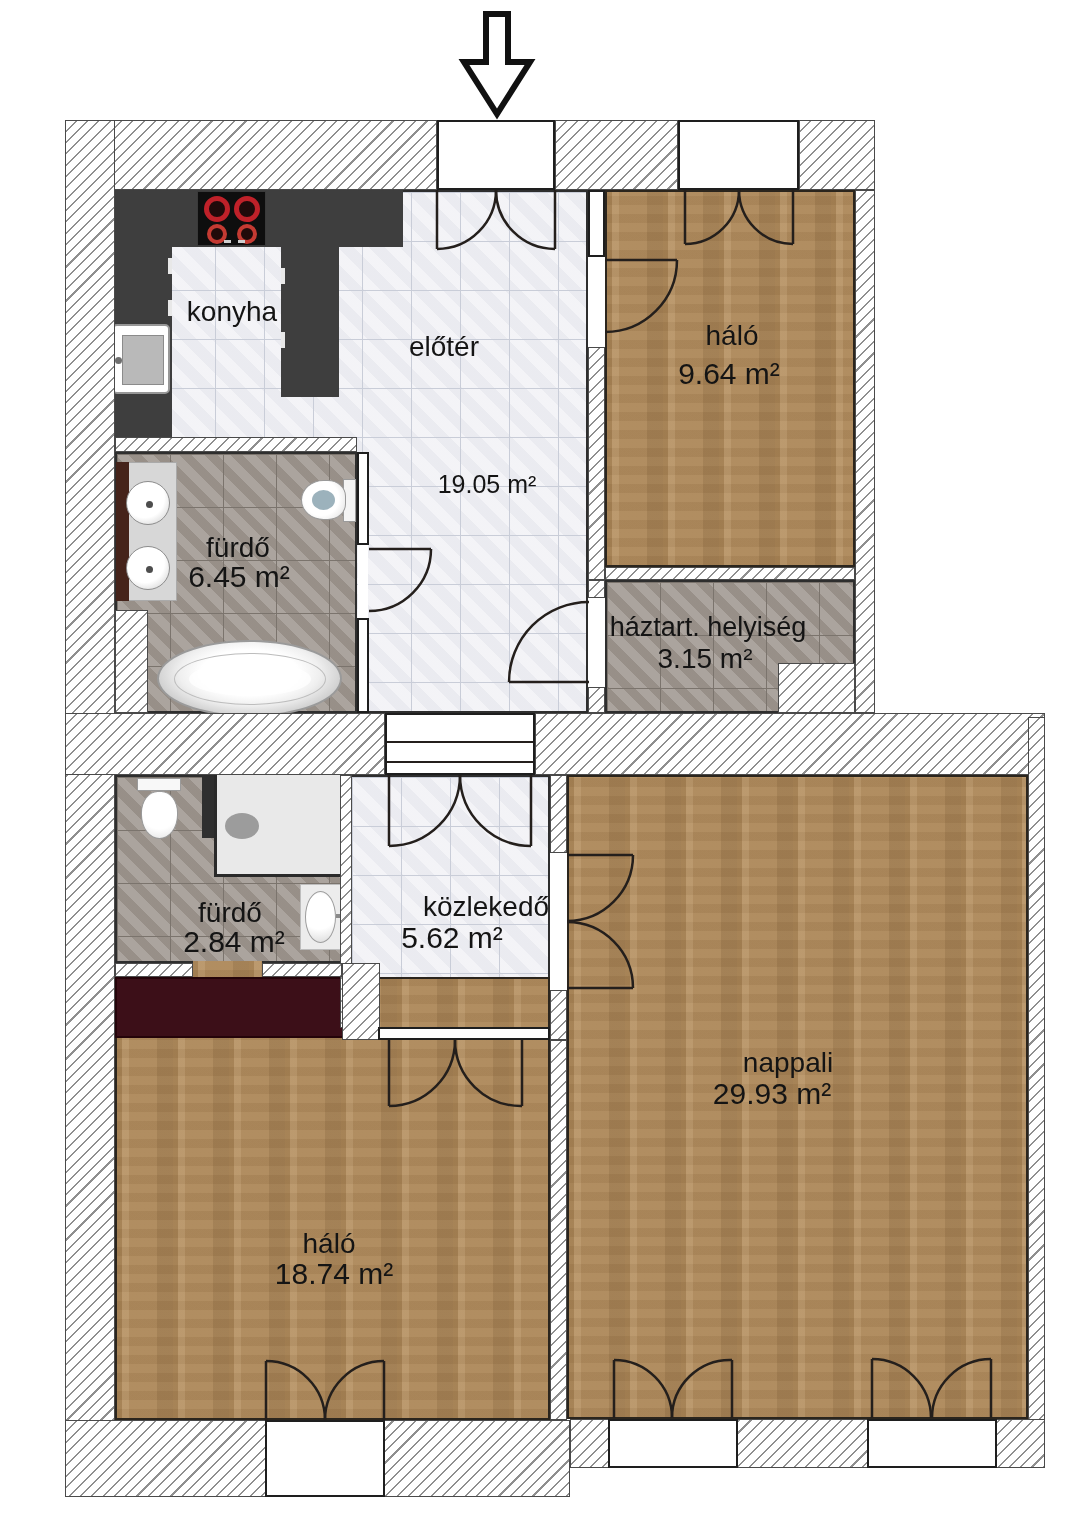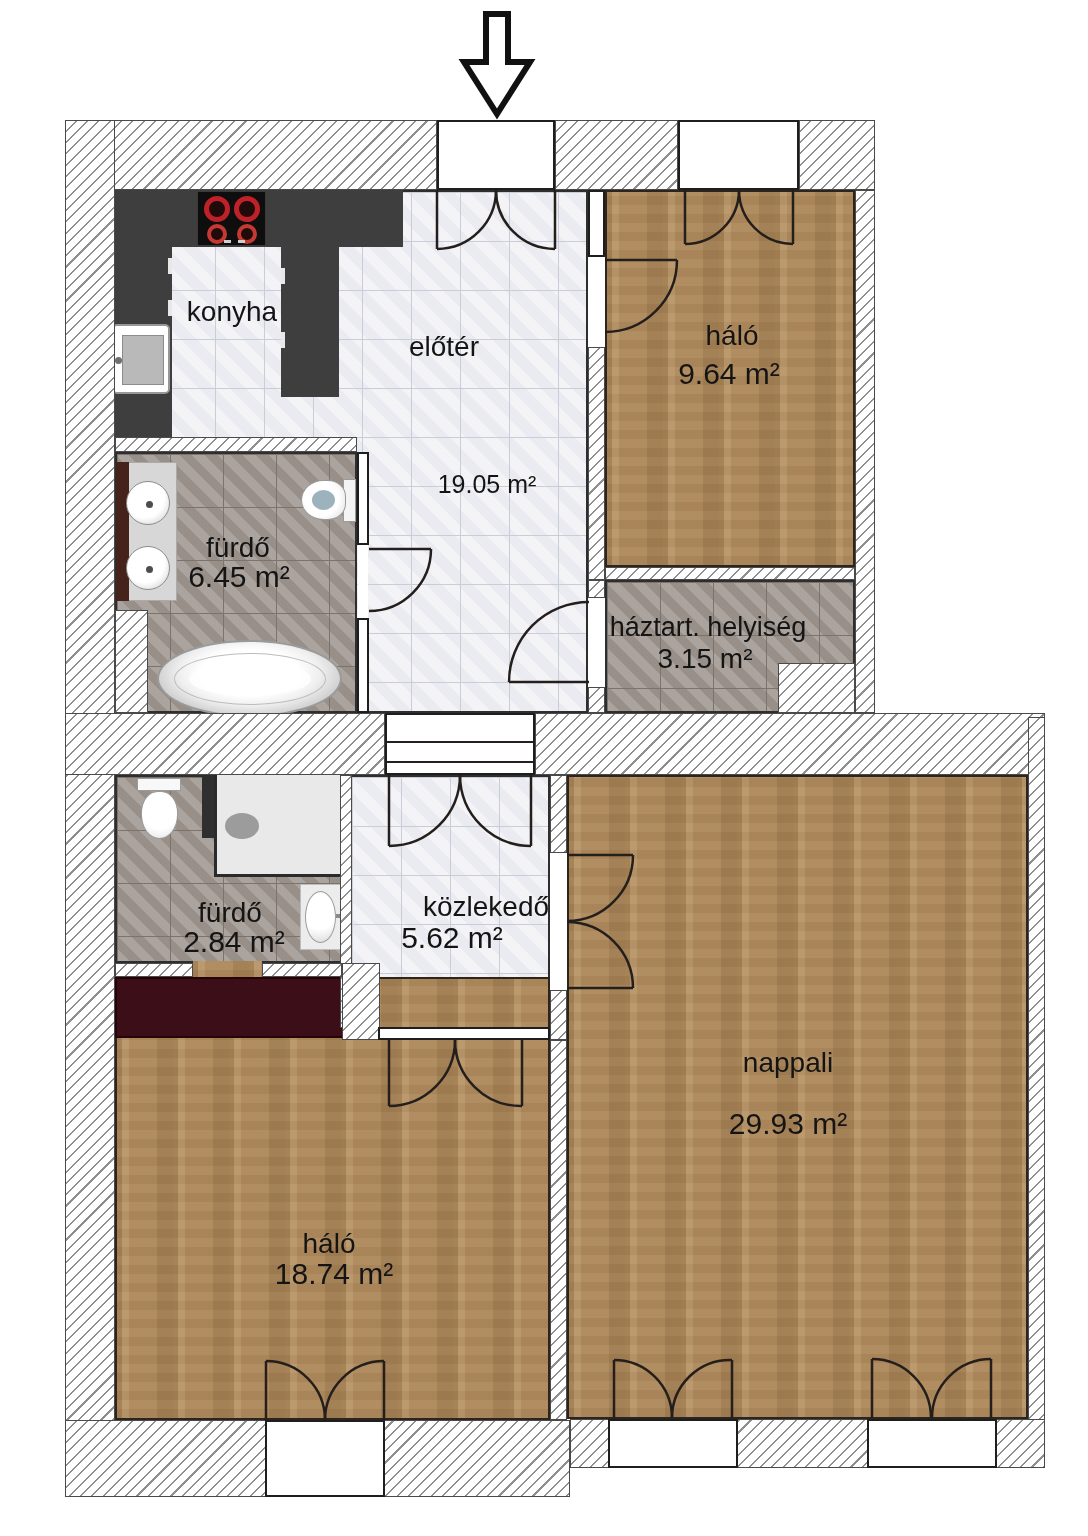--- a/index.html
+++ b/index.html
@@ -152,21 +152,21 @@
   #l-halo1-a{left:729px;top:374px;text-align:center;}
   #l-furdo1-n{left:238px;top:548px;}
   #l-furdo1-a{left:239px;top:577px;}
   #l-haztart-n{left:708px;top:627px;font-size:27px;}
   #l-haztart-a{left:705px;top:659px;font-size:28px;}
   #l-furdo2-n{left:230px;top:913px;}
   #l-furdo2-a{left:234px;top:942px;}
   #l-kozl-n{left:450px;top:907px;margin-left:36px;}
   #l-kozl-a{left:452px;top:938px;}
   #l-napp-n{left:788px;top:1063px;}
-  #l-napp-a{left:788px;top:1094px;margin-top:30px;}
+  #l-napp-a{left:772px;top:1094px;}
   #l-halo2-n{left:329px;top:1244px;}
   #l-halo2-a{left:334px;top:1274px;}
 </style>
 </head>
 <body>
 
 <div id="plan">
 
   <div class="tileL" id="fl-eloter"></div>
   <div class="wood" id="fl-halo1"></div>

